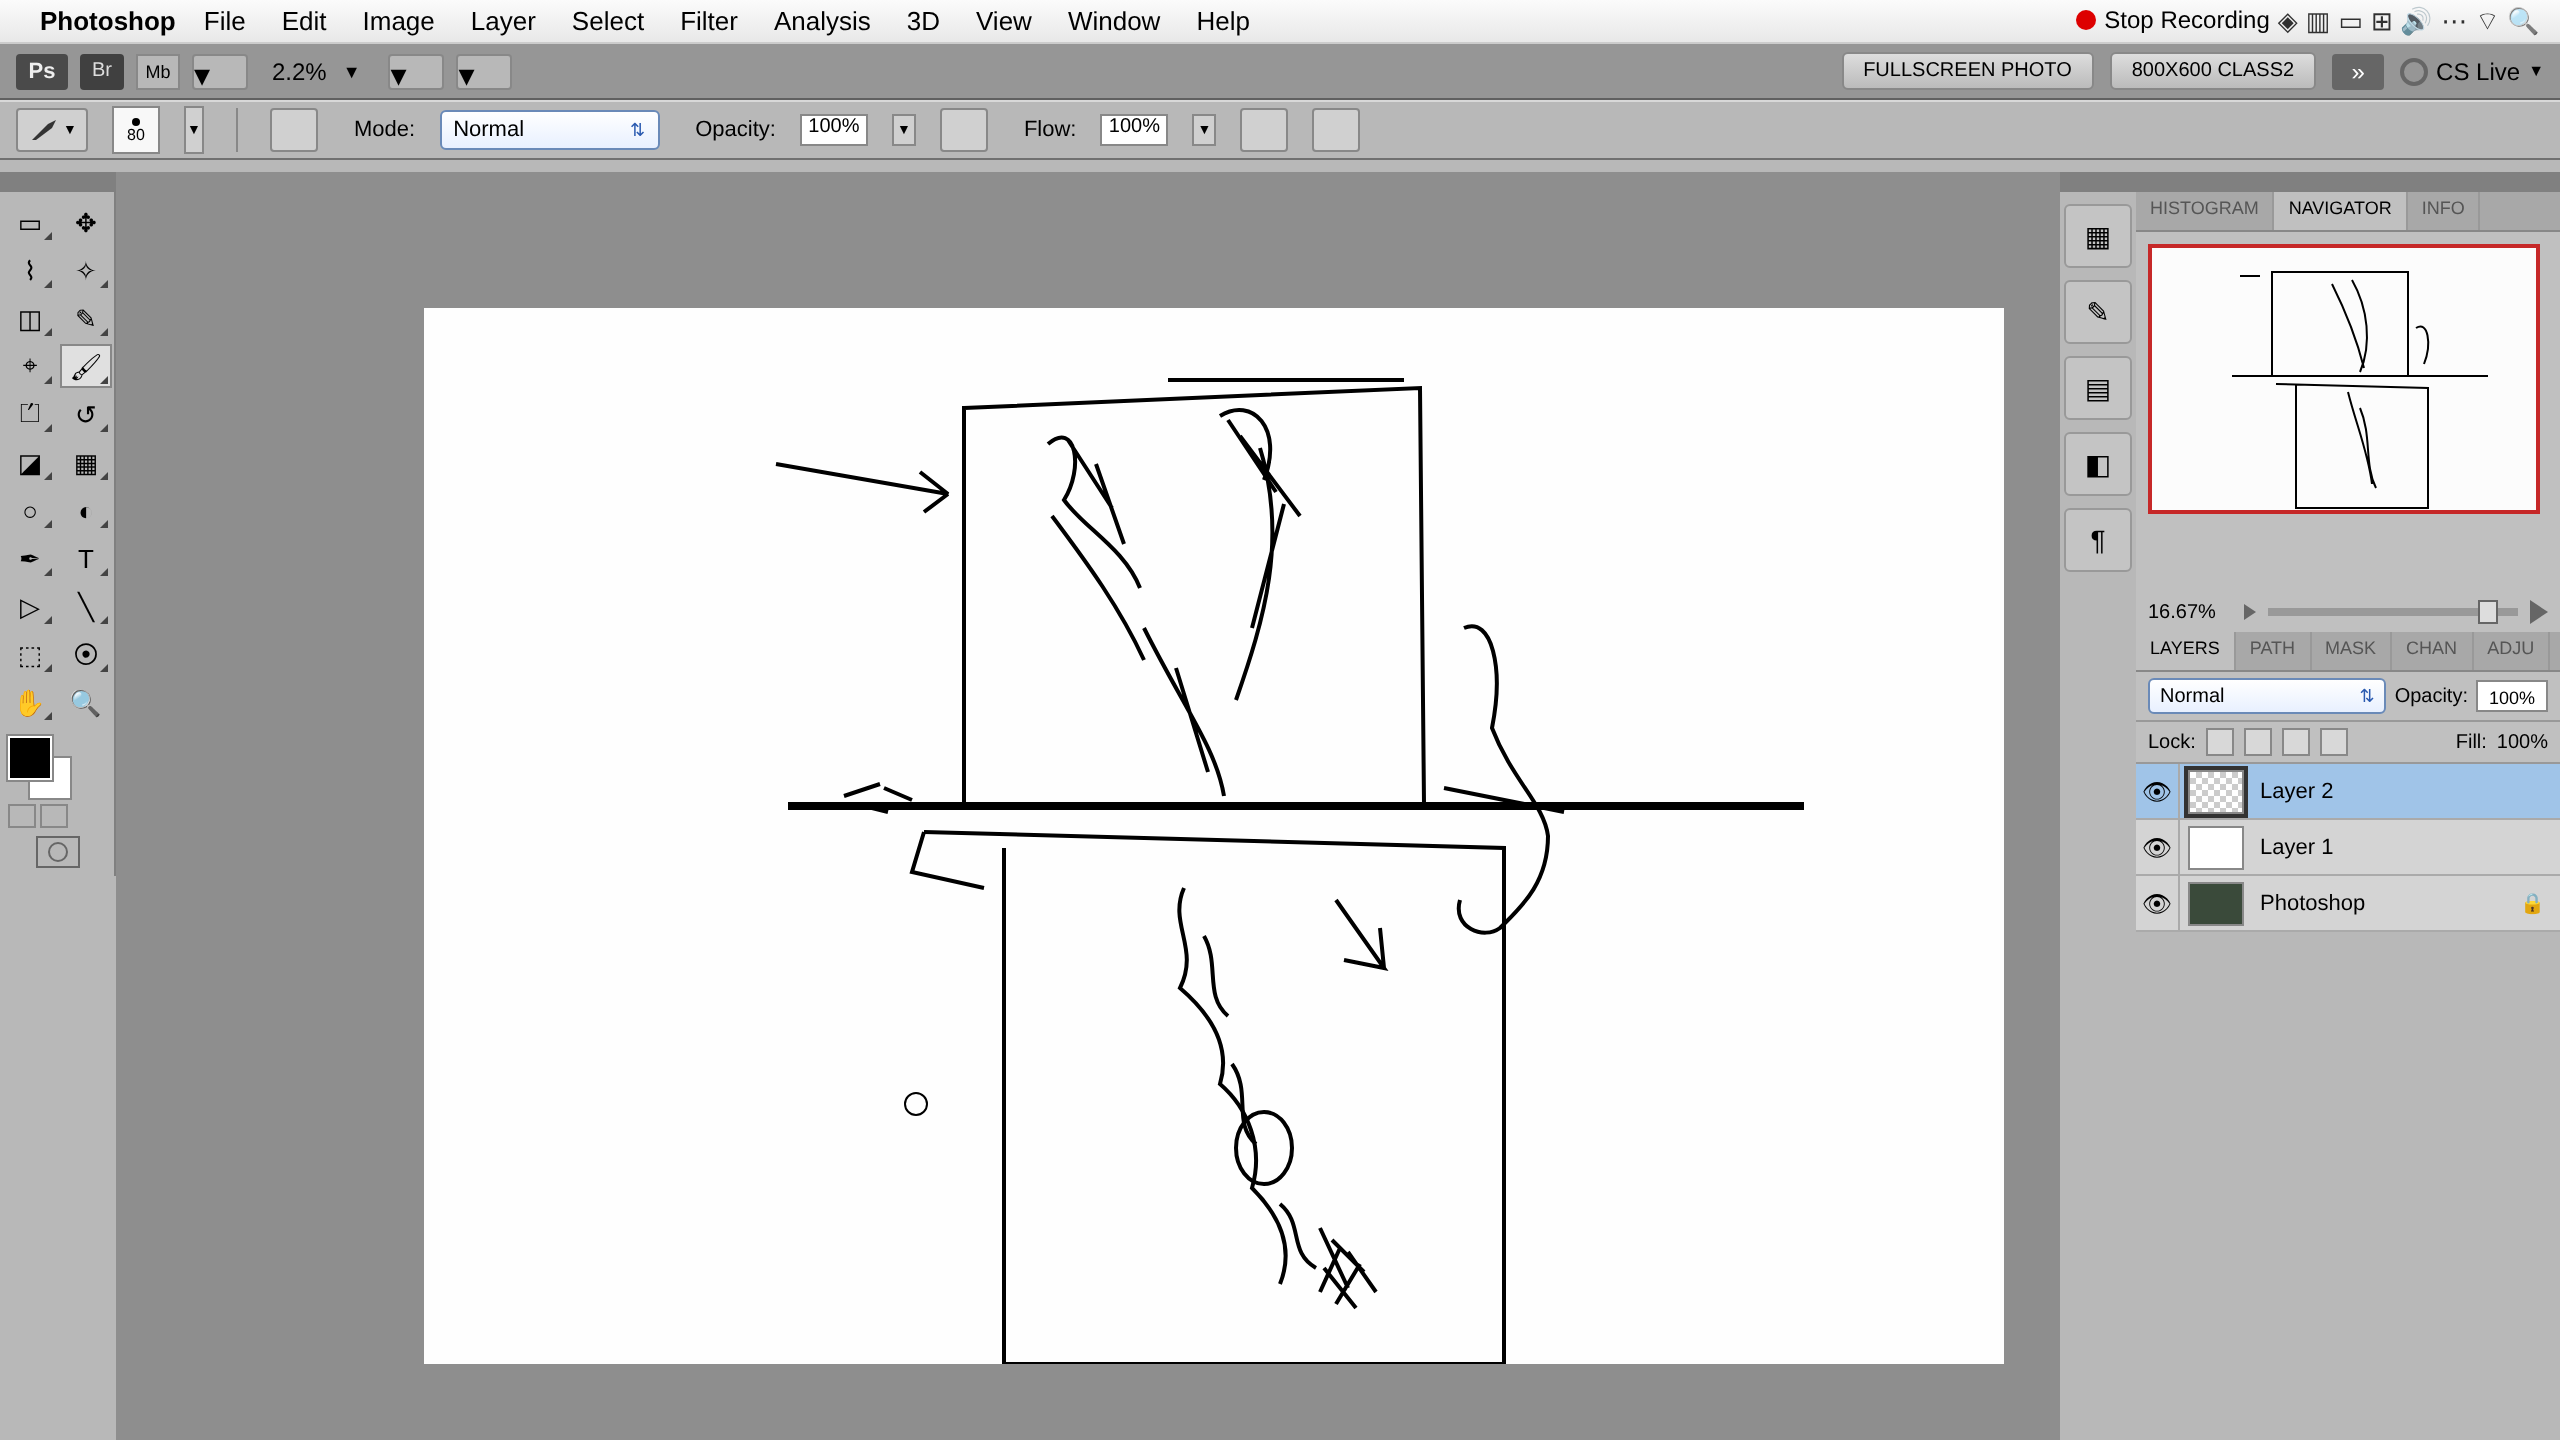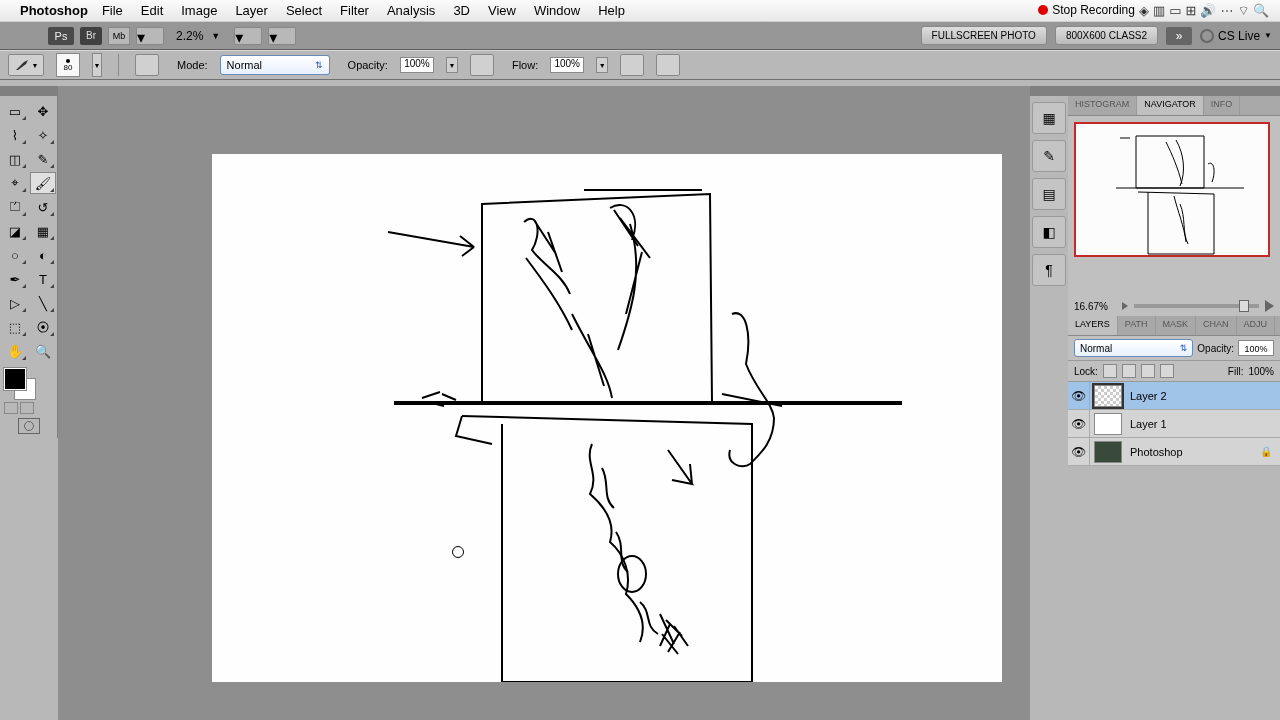--- a/index.html
+++ b/index.html
@@ -10,21 +10,21 @@
 .mac-menubar .apple { font-size: 14px; margin-right: 10px; }
 .mac-menubar .app-name { font-weight: bold; font-size: 13px; margin-right: 14px; }
 .mac-menubar .menu-item { font-size: 13px; margin-right: 18px; }
 .mac-menubar .right { margin-left: auto; display: flex; align-items: flex-start; gap: 4px; }
 .mac-menubar .right .record { display: flex; align-items: center; gap: 4px; font-size: 12px; }
 .mac-menubar .right .record-dot { width: 10px; height: 10px; background: #d00; border-radius: 50%; }
 .mac-menubar .status-icon { font-size: 13px; opacity: 0.8; }
 
 
 .app-infobar { height: 28px; background: #969696; display: flex; align-items: center; padding: 0 8px; border-bottom: 1px solid #606060; gap: 6px; }
-.app-infobar .ps-icon { width: 26px; height: 18px; background: #4a4a4a; color: #eee; font-size: 11px; font-weight: normal; display: flex; align-items: center; justify-content: center; border-radius: 2px; margin-left: 40px; }
+.app-infobar .ps-icon { width: 26px; height: 18px; background: #4a4a4a; color: #eee; font-size: 11px; font-weight: bold; display: flex; align-items: center; justify-content: center; border-radius: 2px; }
 .app-infobar .bridge { width: 22px; height: 18px; background: #404040; color: #ddd; font-size: 10px; display: flex; align-items: center; justify-content: center; border-radius: 2px; }
 .app-infobar .mb { width: 22px; height: 18px; background: #b8b8b8; border: 1px solid #888; font-size: 9px; display: flex; align-items: center; justify-content: center; }
 .app-infobar .drop { width: 28px; height: 18px; background: #b8b8b8; border: 1px solid #888; border-radius: 2px; }
 .app-infobar .zoom-text { font-size: 12px; margin-left: 6px; }
 .app-infobar .right-cluster { margin-left: auto; display: flex; align-items: center; gap: 8px; }
 .app-infobar .right-btn { padding: 3px 10px; background: linear-gradient(to bottom, #ddd, #bbb); border: 1px solid #888; border-radius: 3px; font-size: 10px; }
 .app-infobar .fwd-btn { width: 26px; height: 18px; background: #666; color: #fff; border-radius: 2px; display: flex; align-items: center; justify-content: center; font-size: 12px; }
 .app-infobar .cs-live { display: flex; align-items: center; gap: 4px; font-size: 12px; }
 .app-infobar .cs-circle { width: 14px; height: 14px; border: 2px solid #666; border-radius: 50%; }
 

